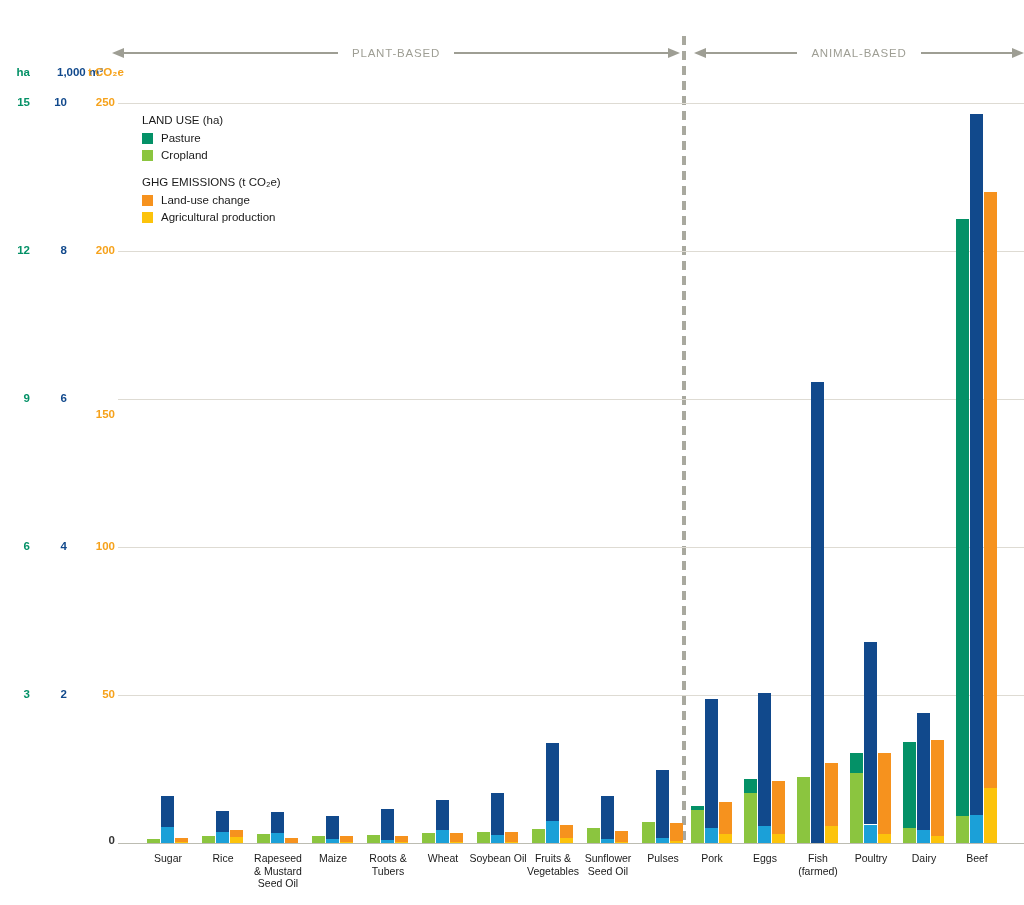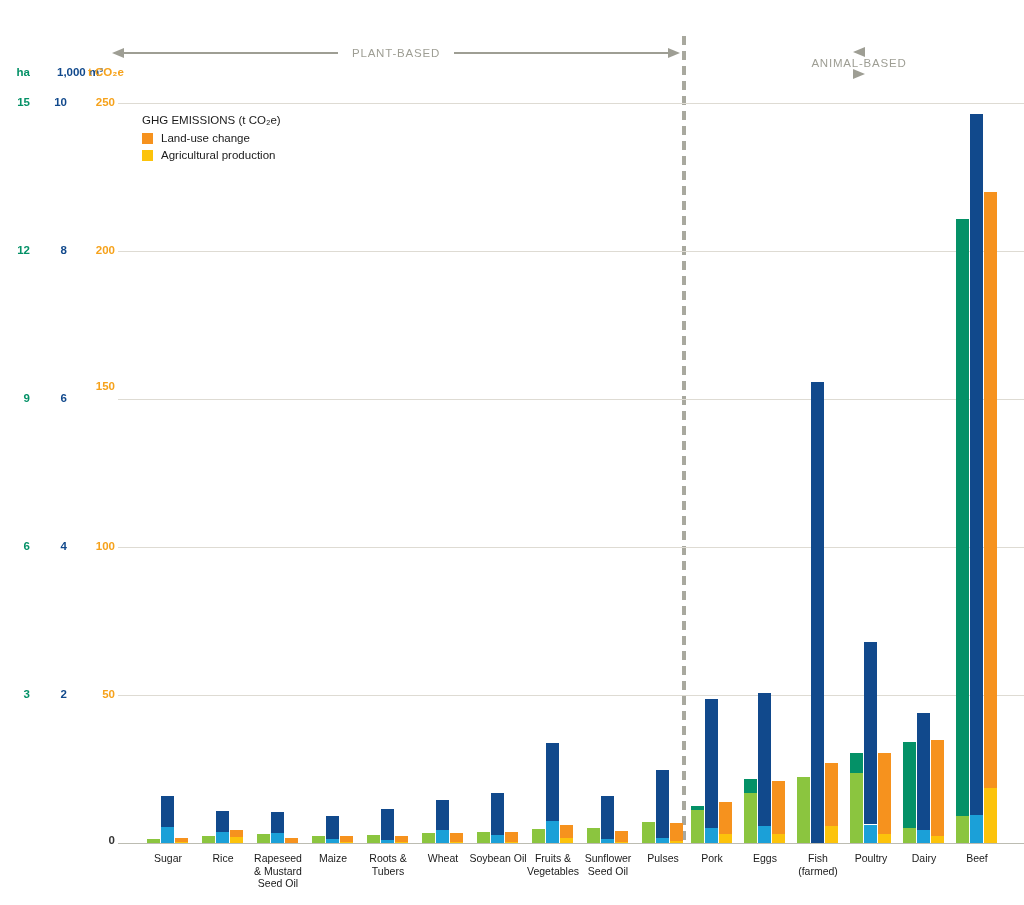--- a/index.html
+++ b/index.html
@@ -47,37 +47,48 @@
 
 
   <div class="sec-arrow" style="left:112px; width:568px;text-align:center;">
     <span class="ah ah-left"></span>
     <span class="arrow-line"></span>
     <span class="arrow-label">PLANT-BASED</span>
     <span class="arrow-line"></span>
     <span class="ah ah-right"></span>
   </div>
 
-  <div class="sec-arrow" style="left:694px; width:330px;flex-direction:column;">
+  <div class="sec-arrow" style="left:694px; width:330px;">
     <span class="ah ah-left"></span>
     <span class="arrow-line"></span>
     <span class="arrow-label">ANIMAL-BASED</span>
     <span class="arrow-line"></span>
     <span class="ah ah-right"></span>
   </div>
 
   <div class="unit-lbl col-ha" style="top: 66px; text-align: right; color: rgb(4, 145, 103);">ha</div>
   <div class="unit-lbl" style="left: 30px; width: 54px; top: 66px; text-align: center; color: rgb(17, 73, 140); padding-left: 23px;">1,000 m³</div>
   <div class="unit-lbl" style="left: 88px; top: 66px; color: rgb(246, 162, 27);">t CO₂e</div>
 
   <div id="plot"></div>
 
   <div class="dashed-div"></div>
 
   <div class="legend">
+      <div class="lg-sec">
+        <div class="lg-head">LAND USE (ha)</div>
+        <div class="lg-item">
+          <div class="lg-sw" style="background: rgb(4, 145, 103);"></div>
+          <div class="lg-lbl">Pasture</div>
+        </div>
+        <div class="lg-item">
+          <div class="lg-sw" style="background: rgb(139, 197, 63);"></div>
+          <div class="lg-lbl">Cropland</div>
+        </div>
+      </div>
       <div class="lg-sec">
         <div class="lg-head">GHG EMISSIONS (t CO₂e)</div>
         <div class="lg-item">
           <div class="lg-sw" style="background: rgb(246, 146, 30);"></div>
           <div class="lg-lbl">Land-use change</div>
         </div>
         <div class="lg-item">
           <div class="lg-sw" style="background: rgb(252, 195, 11);"></div>
           <div class="lg-lbl">Agricultural production</div>
         </div>
@@ -95,21 +106,21 @@
     <div class="tick col-ha" style="top: 392px; color: rgb(4, 145, 103);">9</div>
     <div class="tick col-ha" style="top: 540px; color: rgb(4, 145, 103);">6</div>
     <div class="tick col-ha" style="top: 688px; color: rgb(4, 145, 103);">3</div>
     <div class="tick col-h2o" style="top: 96px; color: rgb(17, 73, 140);">10</div>
     <div class="tick col-h2o" style="top: 244px; color: rgb(17, 73, 140);">8</div>
     <div class="tick col-h2o" style="top: 392px; color: rgb(17, 73, 140);">6</div>
     <div class="tick col-h2o" style="top: 540px; color: rgb(17, 73, 140);">4</div>
     <div class="tick col-h2o" style="top: 688px; color: rgb(17, 73, 140);">2</div>
     <div class="tick col-co2" style="top: 96px; color: rgb(246, 162, 27);">250</div>
     <div class="tick col-co2" style="top: 244px; color: rgb(246, 162, 27);">200</div>
-    <div class="tick col-co2" style="top: 380px; color: rgb(246, 162, 27);">150</div>
+    <div class="tick col-co2" style="top: 408px; color: rgb(246, 162, 27);">150</div>
     <div class="tick col-co2" style="top: 540px; color: rgb(246, 162, 27);">100</div>
     <div class="tick col-co2" style="top: 688px; color: rgb(246, 162, 27);">50</div>
     <div class="tick col-co2" style="top: 834px; color: rgb(51, 51, 51);">0</div>
     <div class="bar-seg" style="left: 147px; width: 13px; top: 839.053px; height: 3.94667px; background: rgb(139, 197, 63);"></div>
     <div class="bar-seg" style="left: 161px; width: 13px; top: 827.46px; height: 15.54px; background: rgb(27, 160, 216);"></div>
     <div class="bar-seg" style="left: 161px; width: 13px; top: 795.64px; height: 31.82px; background: rgb(17, 73, 140);"></div>
     <div class="bar-seg" style="left: 175px; width: 13px; top: 841.816px; height: 1.184px; background: rgb(252, 195, 11);"></div>
     <div class="bar-seg" style="left: 175px; width: 13px; top: 838.264px; height: 3.552px; background: rgb(246, 146, 30);"></div>
     <div class="cat-label" style="left: 134px; width: 68px; top: 852px;">
       <div>Sugar</div>

